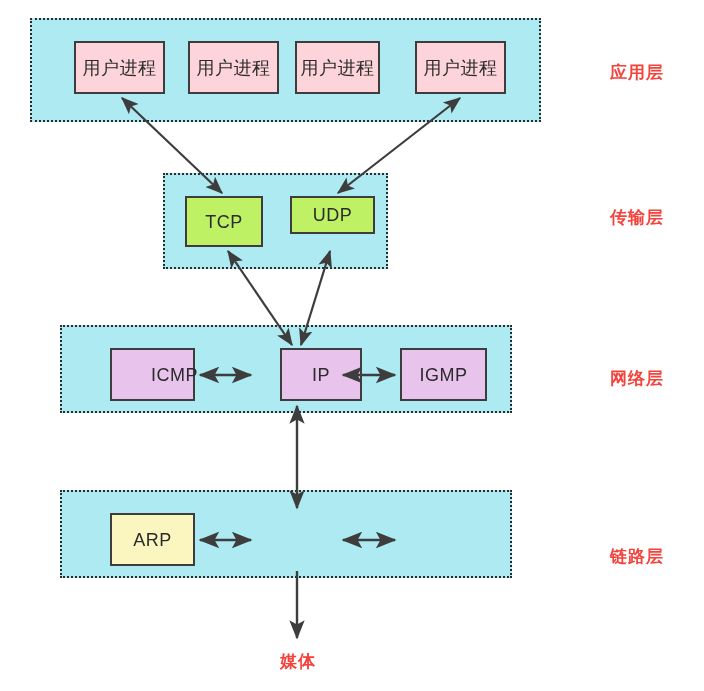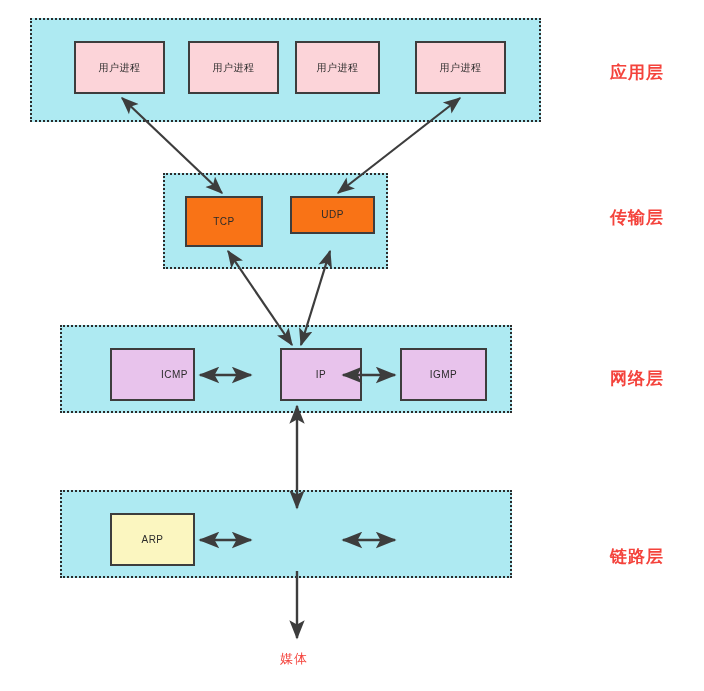--- a/index.html
+++ b/index.html
@@ -39,27 +39,27 @@
   #band-link        { left: 60px;  top: 490px; width: 452px; height: 88px;  }
 
   
   .node {
     position: absolute;
     z-index: 3;
     border: 2px solid #3d3d3d;
     display: flex;
     align-items: center;
     justify-content: center;
-    font-size: 10px;
+    font-size: 18px;
     color: #2b2b2b;
     line-height: 1;
     letter-spacing: 0.5px;
   }
   .node-proc { background: #fcd4d9; }
-  .node-tp   { background: #f97316; }
+  .node-tp   { background: #bef264; }
   .node-net  { background: #e8c3ec; }
   .node-link { background: #fbf6c0; }
 
   
   #node-proc-1 { left: 74px;  top: 41px; width: 91px; height: 53px; }
   #node-proc-2 { left: 188px; top: 41px; width: 91px; height: 53px; }
   #node-proc-3 { left: 295px; top: 41px; width: 85px; height: 53px; }
   #node-proc-4 { left: 415px; top: 41px; width: 91px; height: 53px; }
 
   
@@ -89,22 +89,22 @@
   #caption-application { left: 610px; top: 61px; }
   #caption-transport   { left: 610px; top: 206px; }
   #caption-network     { left: 610px; top: 367px; }
   #caption-link        { left: 610px; top: 545px; }
 
   #caption-media {
     position: absolute;
     z-index: 4;
     left: 280px; top: 650px;
     color: #f4433c;
-    font-weight: normal;
-    font-size: 13px;
+    font-weight: bold;
+    font-size: 17px;
     white-space: nowrap;
     letter-spacing: 1px;
   }
 </style>
 </head>
 <body>
 
 <div id="diagram-root">
 
   <div class="layer-band" id="band-application"></div>

